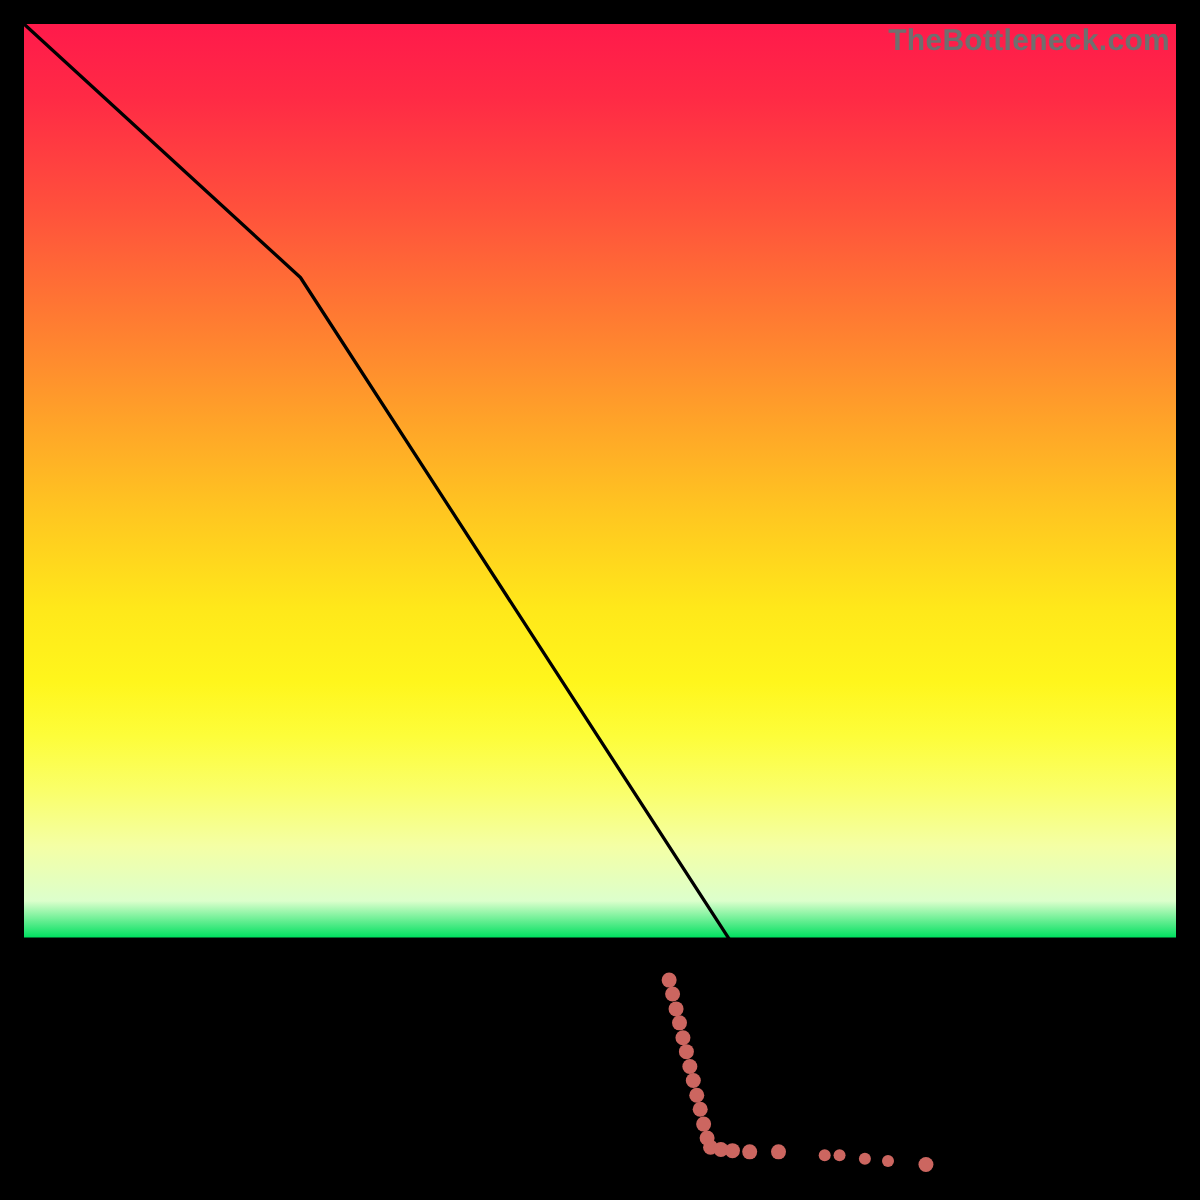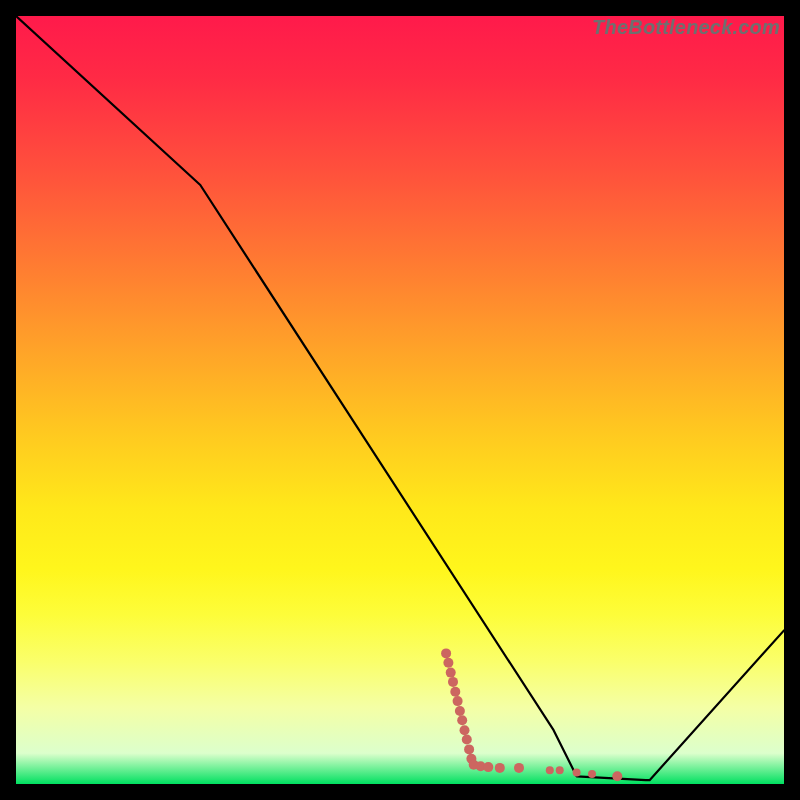--- a/index.html
+++ b/index.html
@@ -8,37 +8,36 @@
     width: 800px;
     height: 800px;
     overflow: hidden;
     background: #000;
   }
   .plot-area {
     position: absolute;
     left: 16px;
     top: 16px;
     width: 768px;
-    height: 768px;
+    height: 609px;
     background: linear-gradient(to bottom,
       #ff1a4b 0%,
       #ff2a45 8%,
       #ff503c 20%,
       #ff7a32 32%,
       #ffa528 44%,
       #ffc820 54%,
       #ffe81a 64%,
       #fff61c 72%,
       #fdfd3a 78%,
       #faff6a 84%,
       #f4ffa5 90%,
       #dcffcc 96%,
       #00e060 100%
     );
-    font-style: italic;
   }
   .watermark {
     position: absolute;
     top: 0;
     right: 4px;
     font-family: Arial, Helvetica, sans-serif;
     font-size: 20px;
     font-weight: bold;
     color: #6f6f6f;
     letter-spacing: 0.2px;

